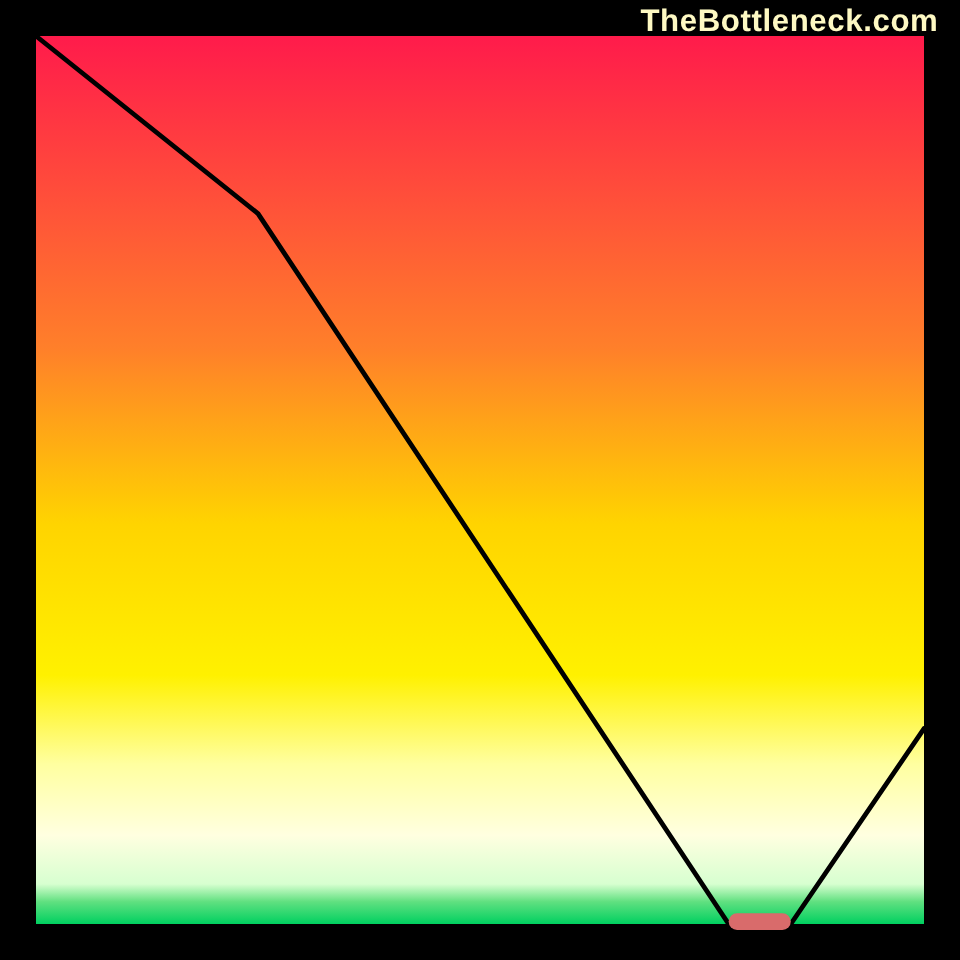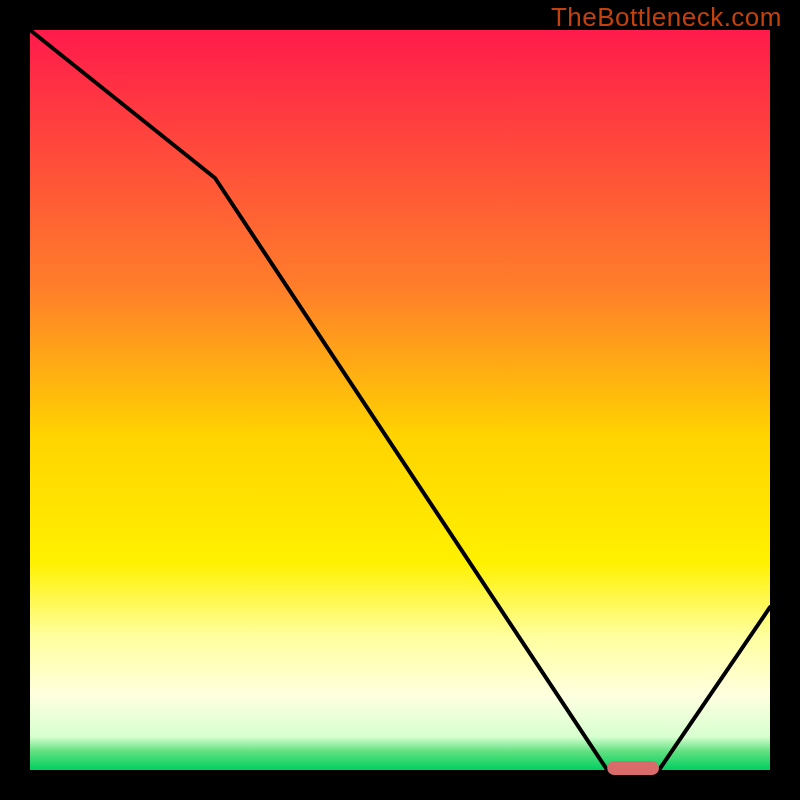--- a/index.html
+++ b/index.html
@@ -14,22 +14,22 @@
   .chart-container {
     position: relative;
     width: 800px;
     height: 800px;
   }
   .watermark {
     position: absolute;
     top: 2px;
     right: 18px;
     font-size: 26px;
-    font-weight: normal;
-    color: #c2410c;
+    font-weight: bold;
+    color: #fef9c3;
     letter-spacing: 0.5px;
     z-index: 10;
   }
   svg {
     display: block;
   }
 </style>
 </head>
 <body>
 

